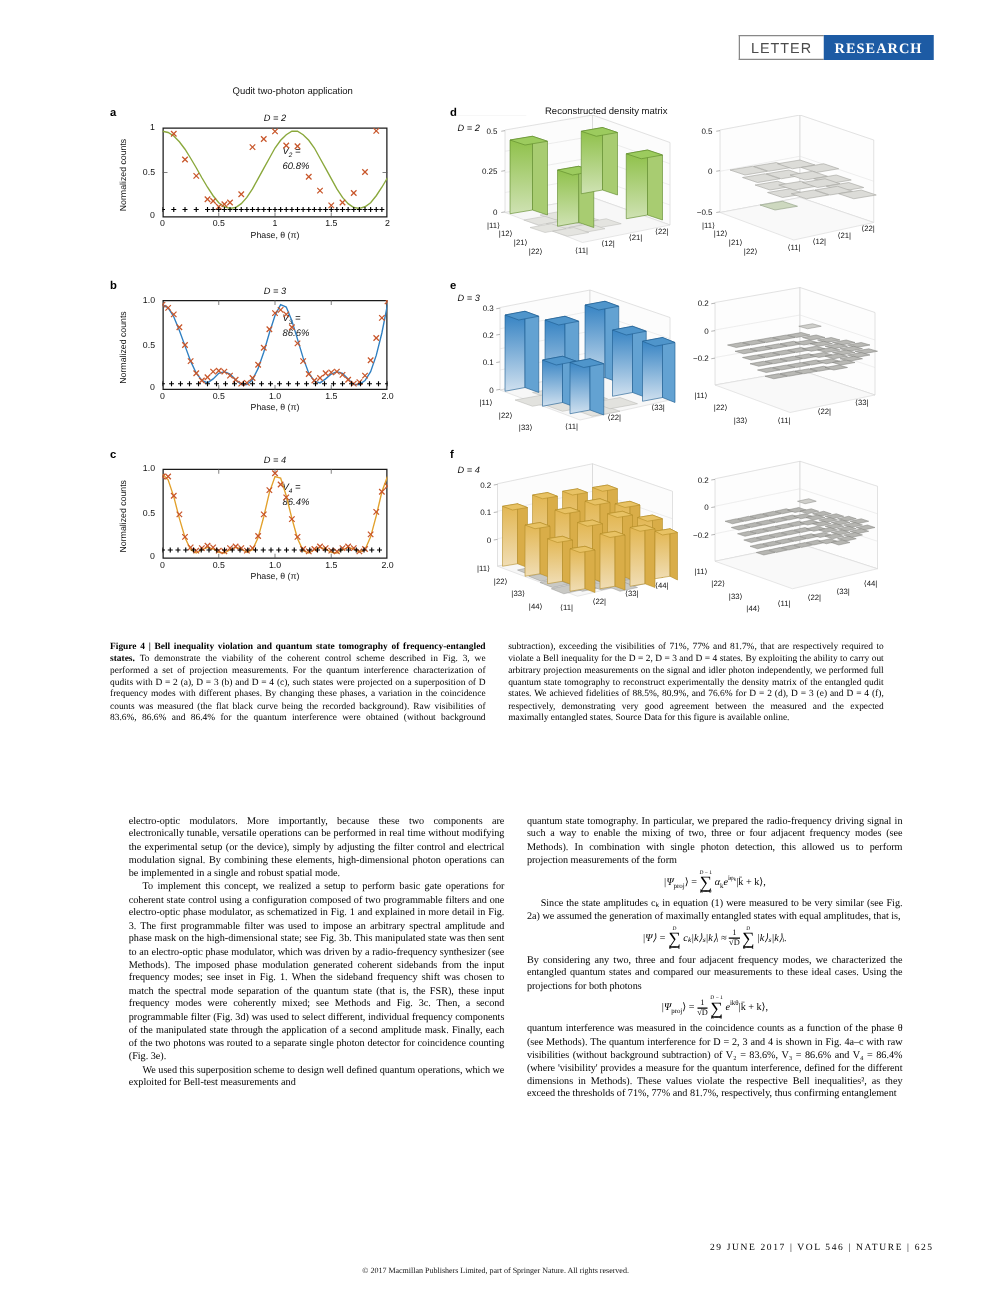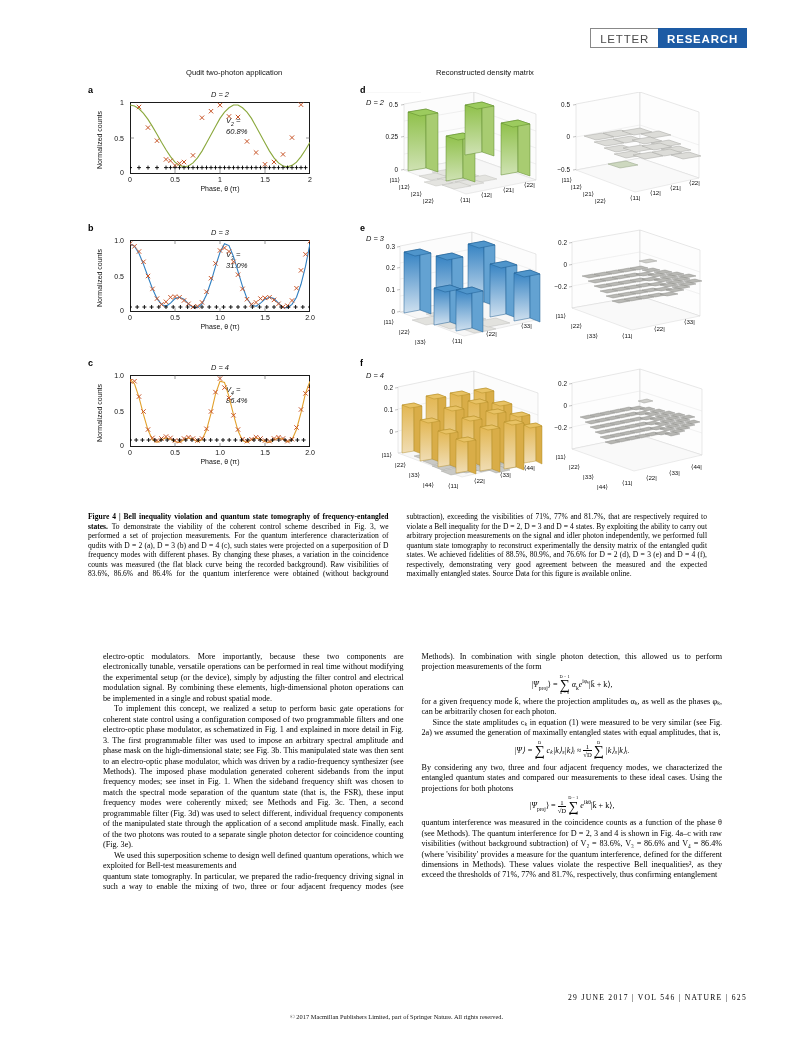--- a/index.html
+++ b/index.html
@@ -2,21 +2,21 @@
 <html><head>
 <meta charset="utf-8">
 <style>
   html,body{margin:0;padding:0;background:#fff;}
   body{width:793px;height:1042px;position:relative;font-family:"Liberation Serif",serif;color:#000;overflow:hidden;}
   .page{position:absolute;left:0;top:0;width:793px;height:1042px;}
 
   
   .hdr{position:absolute;right:46px;top:28px;display:flex;height:20px;font-family:"Liberation Sans",sans-serif;}
   .hdr .letter{border:1px solid #888;border-right:none;color:#4b4b4b;font-size:11.5px;font-weight:400;letter-spacing:.8px;padding:2px 9px 0 9px;display:flex;align-items:center;background:#fff;}
-  .hdr .research{background:#1d5ba4;color:#fff;font-size:11.5px;font-weight:700;letter-spacing:.8px;padding:2px 9px 0 9px;display:flex;align-items:center;}
+  .hdr .research{background:#1d5ba4;color:#fff;font-size:11.5px;font-weight:700;letter-spacing:.8px;padding:2px 9px 0 9px;display:flex;align-items:center;font-family:Liberation Serif, serif;}
 
   
   .figure{position:absolute;left:88px;top:68px;width:620px;height:430px;font-family:"Liberation Sans",sans-serif;}
   .fig-col-title{position:absolute;font-size:7.6px;color:#111;white-space:nowrap;}
   .panel-letter{position:absolute;font-size:9px;font-weight:700;font-family:"Liberation Sans",sans-serif;color:#000;}
   .dlabel{position:absolute;font-size:7.4px;font-style:italic;color:#111;white-space:nowrap;}
   .rholabel{position:absolute;font-size:7.4px;color:#111;white-space:nowrap;margin-top:30px;}
 
   
   .iplot{position:absolute;}
@@ -66,21 +66,21 @@
 
 <div class="page">
 
   <div class="hdr">
     <div class="letter">LETTER</div>
     <div class="research">RESEARCH</div>
   </div>
 
   <div class="figure">
     <div class="fig-col-title" style="left:98px;top:0px;">Qudit two-photon application</div>
-    <div class="fig-col-title" style="left:348px;top:0px;text-align:center;">Reconstructed density matrix</div>
+    <div class="fig-col-title" style="left:348px;top:16px;text-align:center;">Reconstructed density matrix</div>
 
     <div class="panel-letter" style="left:0px;top:17px;">a</div>
     <div class="iplot" style="left:10px;top:22px;">
       <div class="dtitle">D = 2</div>
       <div class="vtitle" style="top:88px;">Normalized counts</div>
       <div class="xtitle">Phase, θ (π)</div>
       <div class="frame"></div>
       <div class="yt" style="left:0px;top:79px;">0</div>
       <div class="yt" style="left:0px;top:45px;">0.5</div>
       <div class="yt" style="left:0px;top:9px;">1</div>
@@ -341,21 +341,21 @@
       <div class="xtitle">Phase, θ (π)</div>
       <div class="frame"></div>
       <div class="yt" style="left:0px;top:79px;">0</div>
       <div class="yt" style="left:0px;top:45px;">0.5</div>
       <div class="yt" style="left:0px;top:9px;">1.0</div>
       <div class="xt" style="left:22px;">0</div>
       <div class="xt" style="left:67px;">0.5</div>
       <div class="xt" style="left:112px;">1.0</div>
       <div class="xt" style="left:157px;">1.5</div>
       <div class="xt" style="left:202px;">2.0</div>
-      <div class="vis" style="left:128px;top:22px;"><span>V</span><sub>3</sub> <span>= 31.0%</span></div>
+      <div class="vis" style="left:128px;top:22px;"><span>V</span><sub>3</sub> <span>= 86.6%</span></div>
       <svg width="180" height="72" viewBox="0 0 180 72">
         <g>
           <line x1="45" y1="72" x2="45" y2="68" stroke="#555" stroke-width="0.6"></line>
           <line x1="90" y1="72" x2="90" y2="68" stroke="#555" stroke-width="0.6"></line>
           <line x1="135" y1="72" x2="135" y2="68" stroke="#555" stroke-width="0.6"></line>
           <line x1="45" y1="0" x2="45" y2="4" stroke="#555" stroke-width="0.6"></line>
           <line x1="90" y1="0" x2="90" y2="4" stroke="#555" stroke-width="0.6"></line>
           <line x1="135" y1="0" x2="135" y2="4" stroke="#555" stroke-width="0.6"></line>
         </g>
         <polyline fill="none" stroke="#2f7fc1" stroke-width="1.1" points="0,3.7 4.5,6.3 9,13.4 13.5,24.4 18,36.7 22.5,48.9 27,58.6 31.5,64.4 36,66.3 40.5,63.1 45,58.6 49.5,57.3 54,59.2 58.5,63.8 63,67.6 67.5,67.6 72,63.8 76.5,54.7 81,41.8 85.5,26.4 90,12.4 94.5,3.7 99,5.6 103.5,16.6 108,31.3 112.5,46.3 117,58.6 121.5,65 126,66.3 130.5,63.1 135,59.2 139.5,57.3 144,58.6 148.5,63.1 153,67.6 157.5,67.6 162,64.4 166.5,57.3 171,44.3 175.5,26.4 180,3.7"></polyline>
@@ -1465,21 +1465,21 @@
     <p class="noind">electro-optic modulators. More importantly, because these two components are electronically tunable, versatile operations can be performed in real time without modifying the experimental setup (or the device), simply by adjusting the filter control and electrical modulation signal. By combining these elements, high-dimensional photon operations can be implemented in a single and robust spatial mode.</p>
     <p>To implement this concept, we realized a setup to perform basic gate operations for coherent state control using a configuration composed of two programmable filters and one electro-optic phase modulator, as schematized in Fig. 1 and explained in more detail in Fig. 3. The first programmable filter was used to impose an arbitrary spectral amplitude and phase mask on the high-dimensional state; see Fig. 3b. This manipulated state was then sent to an electro-optic phase modulator, which was driven by a radio-frequency synthesizer (see Methods). The imposed phase modulation generated coherent sidebands from the input frequency modes; see inset in Fig. 1. When the sideband frequency shift was chosen to match the spectral mode separation of the quantum state (that is, the FSR), these input frequency modes were coherently mixed; see Methods and Fig. 3c. Then, a second programmable filter (Fig. 3d) was used to select different, individual frequency components of the manipulated state through the application of a second amplitude mask. Finally, each of the two photons was routed to a separate single photon detector for coincidence counting (Fig. 3e).</p>
     <p>We used this superposition scheme to design well defined quantum operations, which we exploited for Bell-test measurements and</p>
 
     <p class="noind"><span>quantum state tomography. In particular, we prepared the radio-frequency driving signal in such a way to enable the mixing of two, three or four adjacent frequency modes (see Methods). In combination with single photon detection, this allowed us to perform projection measurements of the form</span>
       <span class="eqline">
         <i>|Ψ</i><sub>proj</sub><span>⟩ =</span>
         <span class="sum"><span class="lim">D − 1</span><span class="sig">∑</span><span class="lim">k = 0</span></span>
         <i>α</i><sub>k</sub><i>e</i><sup>iφₖ</sup><span>|k̄ + k⟩,</span>
       </span>
-      <span> for a given frequency mode k̄, where the projection amplitudes αₖ, as well as the phases φₖ, can be arbitrarily chosen for each photon.</span></p>
+      </p>
 
     <p><span>Since the state amplitudes cₖ in equation (1) were measured to be very similar (see Fig. 2a) we assumed the generation of maximally entangled states with equal amplitudes, that is,</span>
       <span class="eqline">
         <i>|Ψ⟩ =</i>
         <span class="sum"><span class="lim">D</span><span class="sig">∑</span><span class="lim">k = 1</span></span>
         <i>cₖ|k⟩ₛ|k⟩ᵢ ≈</i>
         <span class="frac"><span class="num">1</span><span class="den">√D</span></span>
         <span class="sum"><span class="lim">D</span><span class="sig">∑</span><span class="lim">k = 1</span></span>
         <i>|k⟩ₛ|k⟩ᵢ.</i>
       </span>

